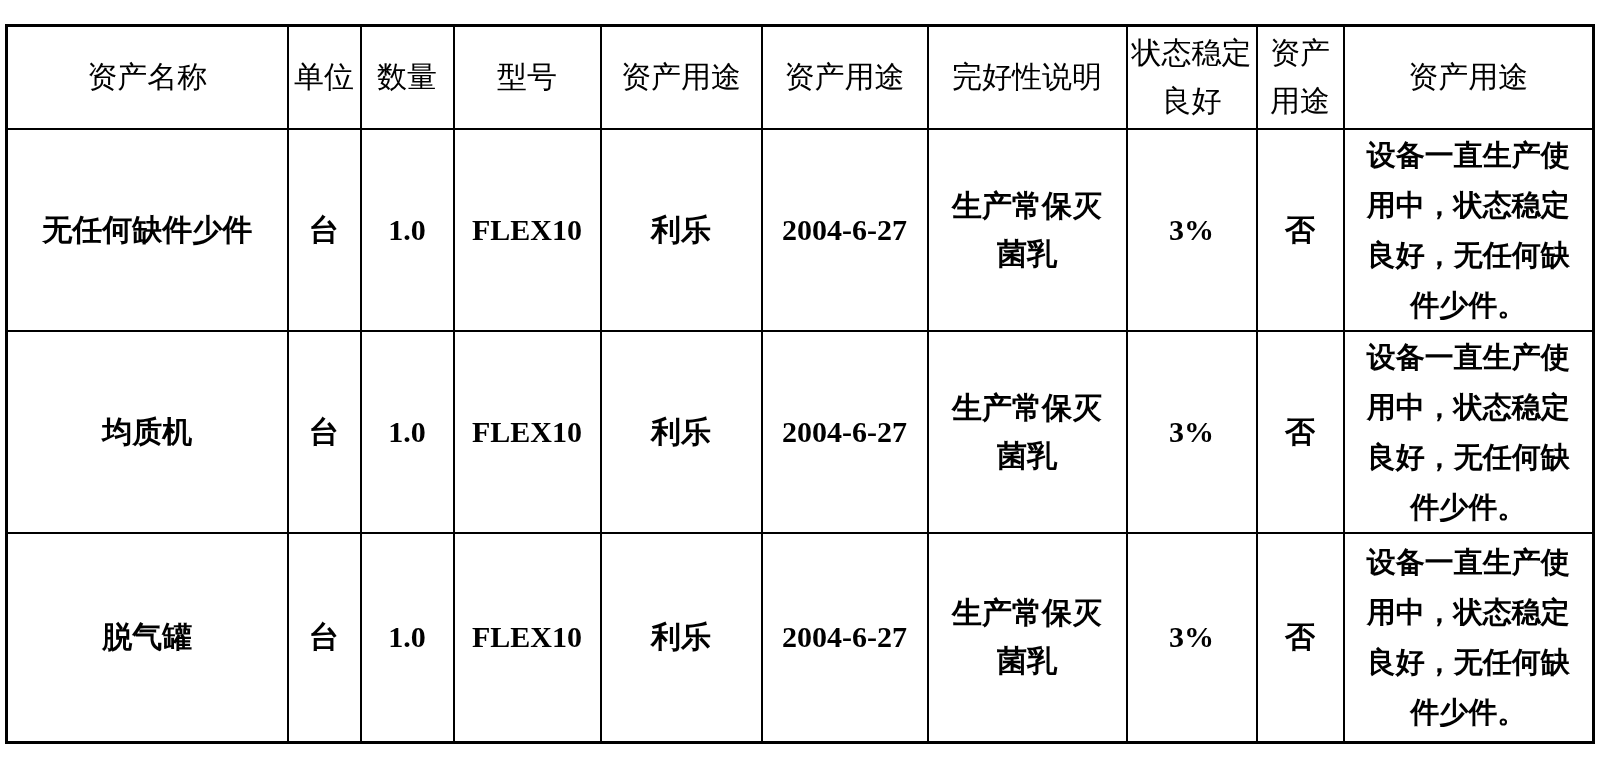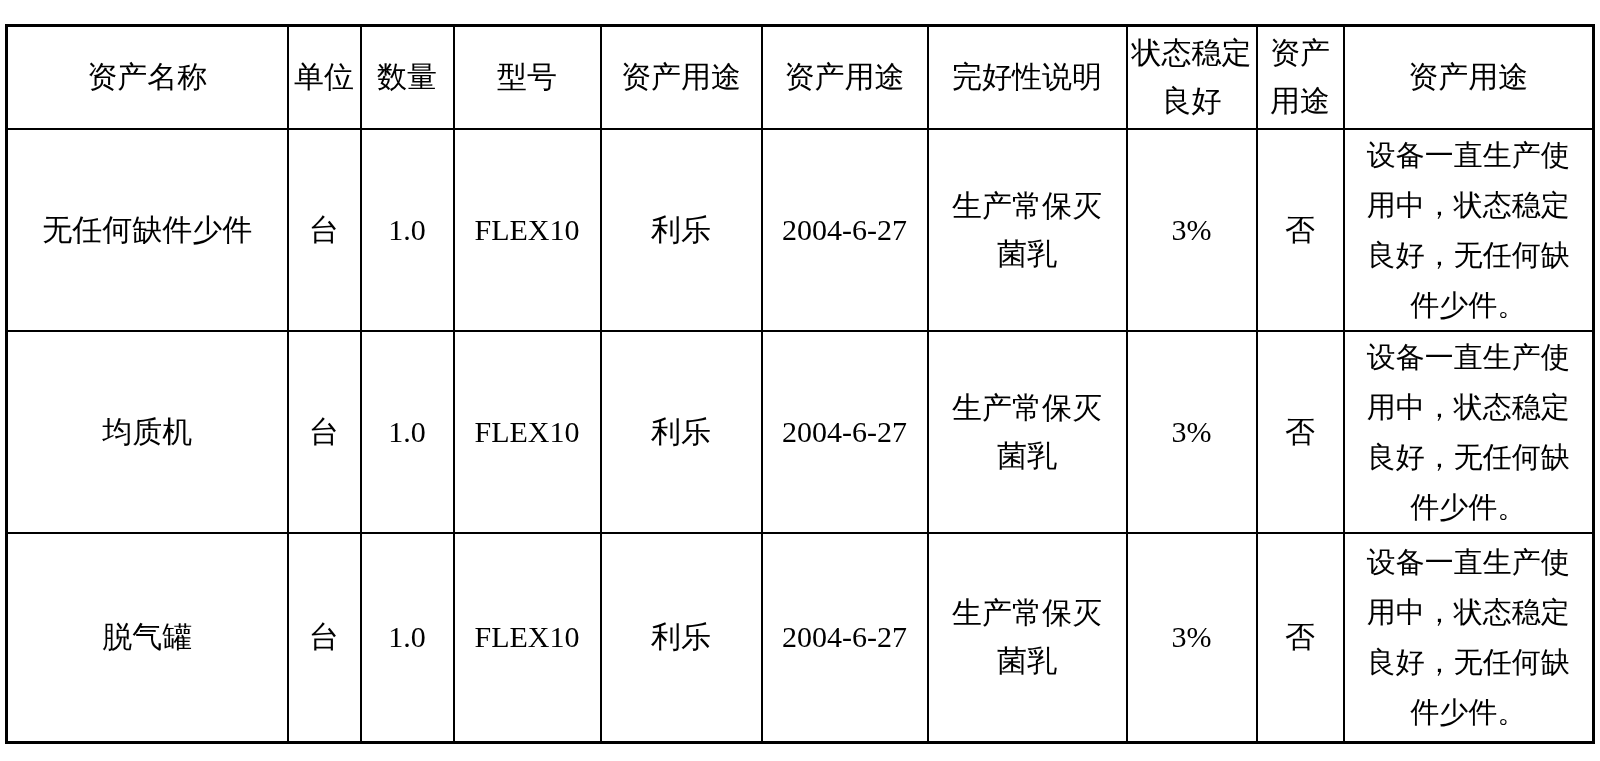--- a/index.html
+++ b/index.html
@@ -34,21 +34,21 @@
     font-weight: normal;
     font-size: 30px;
     line-height: 48px;
     overflow: hidden;
     word-break: break-all;
   }
   .asset-table thead tr { height: 103px; margin-left: 13px; }
   .asset-table tbody tr { height: 200px; }
   .asset-table tbody tr.last { height: 210px; }
   .asset-table th { padding: 0 4px; }
-  .asset-table td { padding: 0 4px; }
+  .asset-table td { padding: 0 4px; font-weight: bold; }
   .asset-table td.purpose-cell { padding: 0 18px; }
   .asset-table td.condition-cell {
     padding: 0 8px;
     font-size: 29px;
     line-height: 50px;
   }
 </style>
 </head>
 <body>
 

